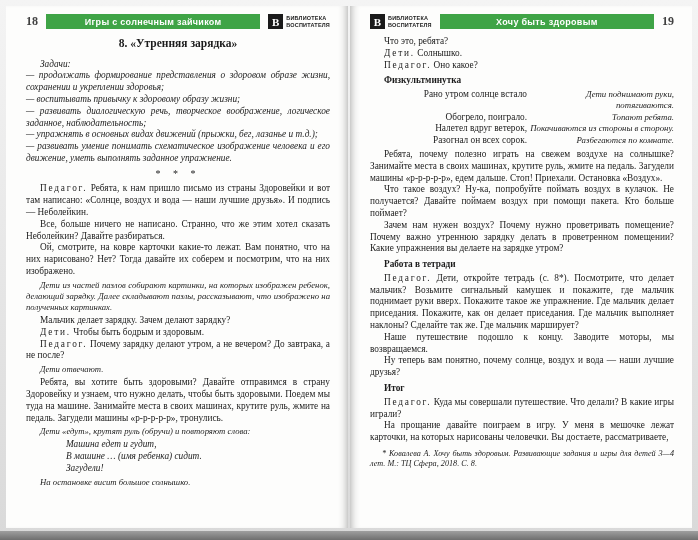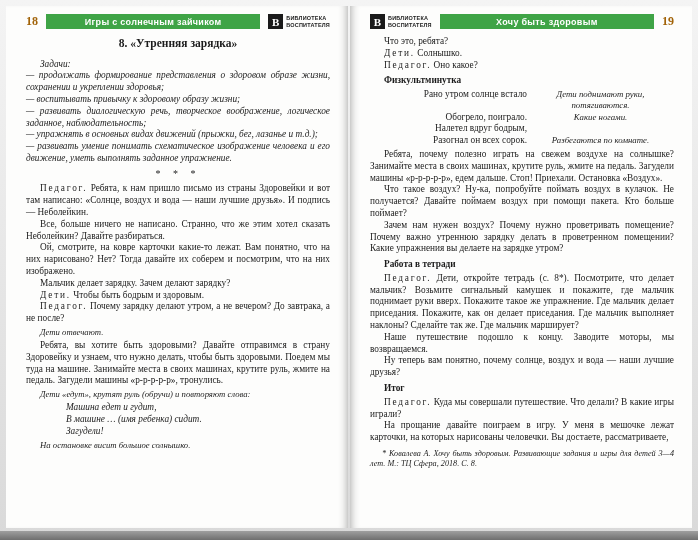--- a/index.html
+++ b/index.html
@@ -20,21 +20,21 @@
     background:linear-gradient(#9f9f9f,#6f6f6f);
   }
   .page {
     background:#fdfdfc; flex:1; box-sizing:border-box;
     padding:8px 18px 6px 20px; overflow:hidden;
   }
   .page-left  { margin-right:1px; box-shadow:inset -8px 0 10px -8px rgba(0,0,0,.4); }
   .page-right { margin-left:1px;  box-shadow:inset  8px 0 10px -8px rgba(0,0,0,.4); }
 
   .page-header { display:flex; align-items:center; margin-bottom:7px; }
-  .page-num { font-weight:bold; font-size:12px; color:#a16207; }
+  .page-num { font-weight:bold; font-size:12px; color:#404040; }
   .header-bar {
     flex:1; background:#3fa446; color:#fff; font-weight:bold;
     font-size:9px; letter-spacing:.3px; text-align:center;
     padding:2.5px 0; margin:0 8px;
     font-family:"Liberation Sans","DejaVu Sans",sans-serif;
   }
   .logo { display:flex; align-items:center; gap:3px; flex:0 0 auto; }
   .logo-box {
     width:15px; height:15px; background:#1a1a1a; color:#fff;
     display:flex; align-items:center; justify-content:center;
@@ -52,21 +52,21 @@
   .task   { font-style:italic; margin:0; }
   .stars  { text-align:center; font-size:10px; margin:3px 0; letter-spacing:5px; }
   .para   { margin:0; text-indent:14px; }
   .speaker{ letter-spacing:1.8px; }
   .stage  { font-style:italic; font-size:8.7px; margin:2px 0; text-indent:14px; }
   .verse  { font-style:italic; margin:1px 0 1px 40px; text-align:left; }
   .heading{ font-weight:bold; margin:4px 0 2px; text-indent:14px; }
   .exercise { margin:1px 0 2px 10px; }
   .exrow  { display:flex; }
   .exleft { flex:0 0 50%; text-align:right; }
-  .exright{ flex:1; font-style:italic; font-size:8.8px; text-align:center; }
+  .exright{ flex:1; font-style:italic; font-size:8.8px; text-align:right; }
   .footnote { font-size:8.2px; margin-top:5px; text-indent:12px; font-style:italic; }
 </style>
 </head>
 <body>
 
 <div class="spread">
 
   <div class="page page-left">
     <div class="page-header">
       <span class="page-num">18</span>
@@ -84,20 +84,21 @@
         <div class="label">Задачи:</div>
         <div class="task">— продолжать формирование представления о здоровом образе жизни, сохранении и укреплении здоровья;</div>
         <div class="task">— воспитывать привычку к здоровому образу жизни;</div>
         <div class="task">— развивать диалогическую речь, творческое воображение, логическое заданное, наблюдательность;</div>
         <div class="task">— упражнять в основных видах движений (прыжки, бег, лазанье и т.д.);</div>
         <div class="task">— развивать умение понимать схематическое изображение человека и его движение, уметь выполнять заданное упражнение.</div>
         <div class="stars">* * *</div>
         <p class="para"><span class="speaker">Педагог.</span> Ребята, к нам пришло письмо из страны Здоровейки и вот там написано: «Солнце, воздух и вода — наши лучшие друзья». И подпись — Неболейкин.</p>
         <p class="para">Все, больше ничего не написано. Странно, что же этим хотел сказать Неболейкин? Давайте разбираться.</p>
         <p class="para">Ой, смотрите, на ковре карточки какие-то лежат. Вам понятно, что на них нарисовано? Нет? Тогда давайте их соберем и посмотрим, что на них изображено.</p>
+        <div class="stage">Дети из частей пазлов собирают картинки, на которых изображен ребенок, делающий зарядку. Далее складывают пазлы, рассказывают, что изображено на полученных картинках.</div>
         <p class="para">Мальчик делает зарядку. Зачем делают зарядку?</p>
         <p class="para"><span class="speaker">Дети.</span> Чтобы быть бодрым и здоровым.</p>
         <p class="para"><span class="speaker">Педагог.</span> Почему зарядку делают утром, а не вечером? До завтрака, а не после?</p>
         <div class="stage">Дети отвечают.</div>
         <p class="para">Ребята, вы хотите быть здоровыми? Давайте отправимся в страну Здоровейку и узнаем, что нужно делать, чтобы быть здоровыми. Поедем мы туда на машине. Занимайте места в своих машинах, крутите руль, жмите на педаль. Загудели машины «р-р-р-р-р», тронулись.</p>
         <div class="stage">Дети «едут», крутят руль (обручи) и повторяют слова:</div>
         <div class="verse">
           <div>Машина едет и гудит,</div>
           <div>В машине … (имя ребенка) сидит.</div>
           <div>Загудели!</div>
@@ -123,24 +124,25 @@
         <p class="para"><span class="speaker">Дети.</span> Солнышко.</p>
         <p class="para"><span class="speaker">Педагог.</span> Оно какое?</p>
         <div class="heading">Физкультминутка</div>
         <div class="exercise">
           <div class="exrow">
             <span class="exleft">Рано утром солнце встало</span>
             <span class="exright">Дети поднимают руки, потягиваются.</span>
           </div>
           <div class="exrow">
             <span class="exleft">Обогрело, поиграло.</span>
-            <span class="exright">Какие ногами.</span>
+            <span class="exright">Топают ребята.</span>
           </div>
           <div class="exrow">
-            <span class="exleft">Налетел вдруг бодрым,</span>
+            <span class="exleft">Налетел вдруг ветерок,</span>
+            <span class="exright">Покачиваются из стороны в сторону.</span>
           </div>
           <div class="exrow">
             <span class="exleft">Разогнал он всех сорок.</span>
             <span class="exright">Разбегаются по комнате.</span>
           </div>
         </div>
         <p class="para">Ребята, почему полезно играть на свежем воздухе на солнышке? Занимайте места в своих машинах, крутите руль, жмите на педаль. Загудели машины «р-р-р-р-р», едем дальше. Стоп! Приехали. Остановка «Воздух».</p>
         <p class="para">Что такое воздух? Ну-ка, попробуйте поймать воздух в кулачок. Не получается? Давайте поймаем воздух при помощи пакета. Кто больше поймает?</p>
         <p class="para">Зачем нам нужен воздух? Почему нужно проветривать помещение? Почему важно утреннюю зарядку делать в проветренном помещении? Какие упражнения вы делаете на зарядке утром?</p>
         <div class="heading">Работа в тетради</div>

